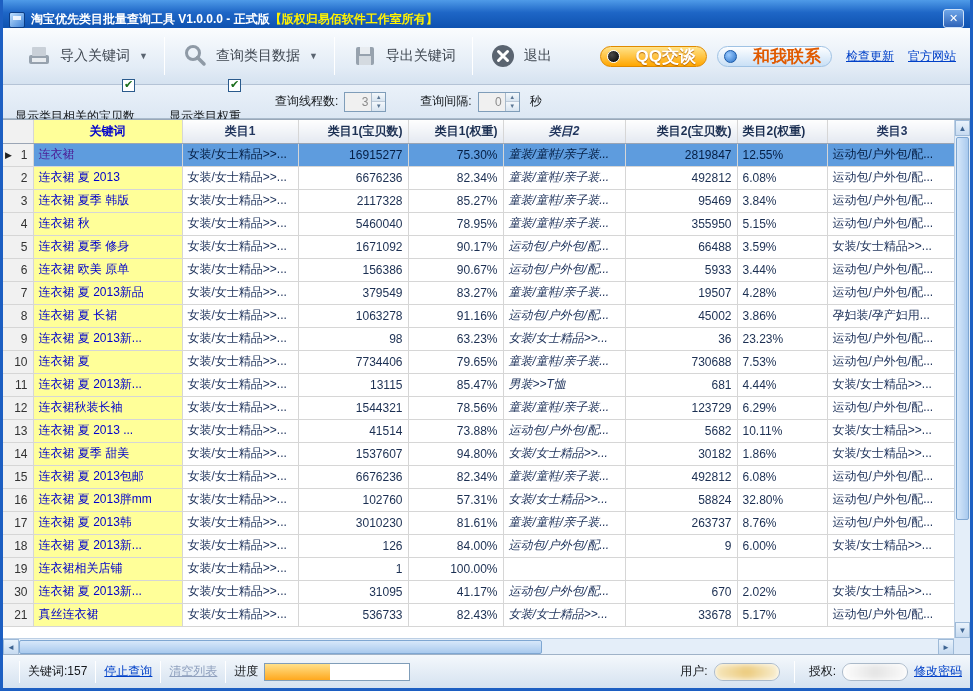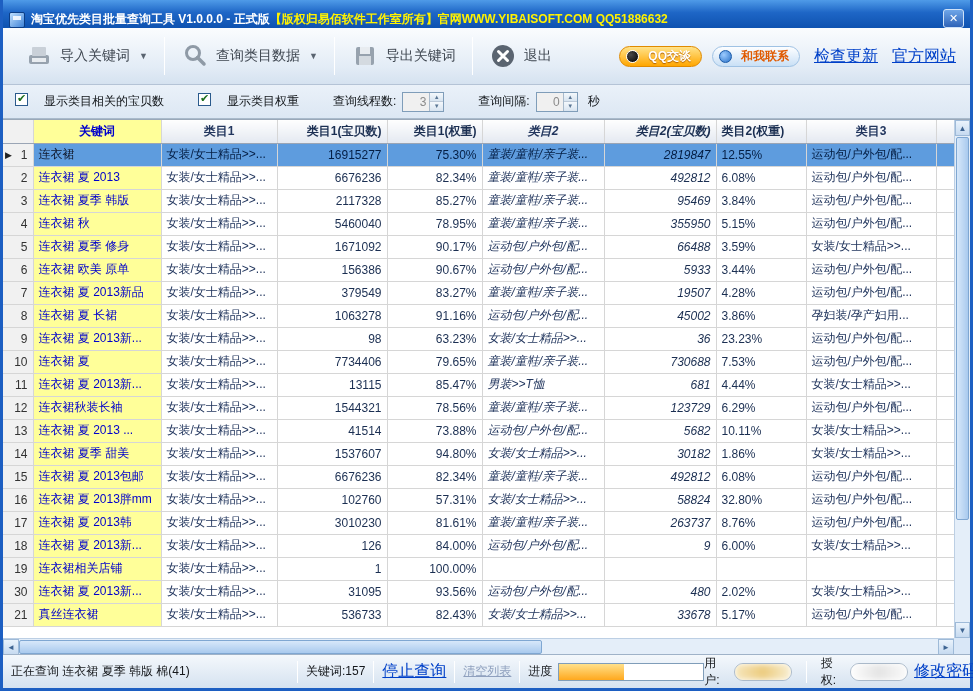--- a/index.html
+++ b/index.html
@@ -14,58 +14,58 @@
   .titlebar .spacer { flex:1; }
   .close-btn { width:21px; height:19px; border-radius:3px; background:linear-gradient(180deg,#6FA6E8,#2E63B8); border:1px solid #CFE2F8; color:#fff; font-size:11px; font-weight:bold; display:flex; align-items:center; justify-content:center; cursor:pointer; }
 
   
   .toolbar { height:57px; flex:0 0 57px; background:linear-gradient(180deg,#FAFCFE 0%,#E3ECF6 70%,#D5E2F0 100%); border-bottom:1px solid #B4C3D6; display:flex; align-items:center; padding:0 10px; }
   .tb-btn { display:flex; align-items:center; gap:7px; padding:8px 12px; color:#3E4650; font-size:14px; cursor:pointer; white-space:nowrap; }
   .tb-sep { width:1px; height:38px; background:#C2CFDE; border-right:1px solid #FFFFFF; margin:0 4px; }
   .dd-arrow { font-size:9px; color:#5A6470; margin-left:2px; }
   .tb-icon { width:28px; height:28px; flex:0 0 28px; }
   .badge-group { margin-left:auto; display:flex; align-items:center; gap:10px; }
-  .badge { height:21px; border-radius:11px; display:flex; align-items:center; gap:9px; padding:0 10px 0 6px; font-size:12px; font-weight:bold; cursor:pointer; white-space:nowrap; }
+  .badge { height:21px; border-radius:11px; display:flex; align-items:center; gap:16px; padding:0 10px 0 6px; font-size:17px; font-weight:bold; cursor:pointer; white-space:nowrap; }
   .badge-qq { background:linear-gradient(180deg,#FFE38A,#FFA600); border:1px solid #E08A00; color:#FFFFFF; text-shadow:0 1px 1px #B36200; }
   .badge-qq .penguin { width:13px; height:13px; border-radius:50%; background:radial-gradient(circle at 35% 35%,#4A4A4A,#000); border:1px solid #FFF; }
   .badge-contact { background:linear-gradient(180deg,#FDFEFF,#C9E0F6); border:1px solid #9FC2E4; color:#E05A00; }
   .badge-contact .bubble { width:13px; height:13px; border-radius:50%; background:radial-gradient(circle at 35% 35%,#9CCBFF,#2A72C8); border:1px solid #1A5AA8; }
   .tb-links { display:flex; align-items:center; gap:14px; margin-left:14px; margin-right:4px; }
-  .link { color:#0040C8; text-decoration:underline; font-size:16px; cursor:pointer; white-space:nowrap; }
+  .link { color:#0040C8; text-decoration:underline; font-size:12px; cursor:pointer; white-space:nowrap; }
 
   
   .options { height:34px; flex:0 0 34px; background:linear-gradient(180deg,#EAF1F9,#DCE7F3); border-bottom:1px solid #A9BACB; display:flex; align-items:center; padding:0 12px; font-size:12px; color:#101418; }
-  .chk { display:flex; align-items:flex-start; gap:16px; margin-right:34px; cursor:pointer; }
+  .chk { display:flex; align-items:flex-end; gap:16px; margin-right:34px; cursor:pointer;flex-direction:column; }
   .chk-box { width:13px; height:13px; background:#FFF; border:1px solid #2A5A8C; position:relative; flex:0 0 13px; }
   .chk-box.checked::after { content:"✔"; position:absolute; left:1px; top:-2px; font-size:11px; color:#1C6E1C; }
   .opt-label { margin-right:6px; }
   .spin { display:inline-flex; width:42px; height:20px; border:1px solid #7F9DB9; background:#F0F0F0; margin-right:34px; }
   .spin-val { flex:1; text-align:right; padding:2px 3px 0 0; color:#8A8A8A; font-size:12px; }
   .spin-btns { width:14px; display:flex; flex-direction:column; border-left:1px solid #A9BACB; }
   .spin-btns span { flex:1; font-size:6px; line-height:8px; text-align:center; color:#5A7694; background:linear-gradient(180deg,#F4F8FC,#D8E4F0); cursor:pointer; }
   .spin-btns .up { border-bottom:1px solid #BCC9D8; }
 
   
   .grid-wrap { position:relative; flex:1; background:#FFFFFF; overflow:hidden; border-top:1px solid #9AA8B8; }
   .table-clip { position:absolute; left:0; top:0; right:16px; bottom:16px; overflow:hidden; background:#FFF; }
   table { border-collapse:collapse; table-layout:fixed; width:993px; font-size:12px; }
   th,td { height:23px; padding:0 5px; white-space:nowrap; overflow:hidden; border-right:1px solid #D6D6D6; border-bottom:1px solid #D6D6D6; }
   thead th { background:linear-gradient(180deg,#FEFEFE,#E4E9F1); border-bottom:1px solid #9AA5B5; color:#1A3A6B; font-weight:bold; text-align:center; }
   .col0 { width:30px; text-align:right; background:#F1F1F1; color:#333; position:relative; }
-  .col1 { width:128px; background:#FFFF99; color:#0000CC; }
+  .col1 { width:149px; background:#FFFF99; color:#0000CC; }
   .col2 { width:116px; color:#22365E; }
   .col3 { width:110px; text-align:right; color:#1B2F52;margin-left:34px; }
   .col4 { width:95px;  text-align:right; color:#1B2F52;padding-left:25px; }
   .col5 { width:122px; color:#22365E;font-style:italic; }
-  .col6 { width:112px; text-align:right; color:#1B2F52;font-style:italic; }
+  .col6 { width:112px; text-align:right; color:#1B2F52; }
   .col7 { width:90px;  text-align:left; color:#1B2F52; }
   .col8 { width:130px; color:#22365E; }
   .col9 { width:60px; }
   tr.sel td:not(.col0) { background:#5E9CDE; color:#041E44; }
-  tr.sel td.col1 { background:#5E9CDE; color:#0f172a; }
+  tr.sel td.col1 { background:#5E9CDE; color:#4c1d95; }
   .rowmark { position:absolute; left:2px; top:50%; transform:translateY(-50%); font-size:9px; color:#222; }
 
   
   .vscroll { position:absolute; right:0; top:0; bottom:16px; width:16px; background:#E4EEF9; border-left:1px solid #BCCFE4; }
   .hscroll { position:absolute; left:0; right:16px; bottom:0; height:16px; background:#E4EEF9; border-top:1px solid #BCCFE4; display:flex; }
   .sb-btn { width:16px; height:16px; flex:0 0 16px; background:linear-gradient(180deg,#EAF3FC,#C6DAF0); border:1px solid #9EBAD8; font-size:8px; color:#3E6492; display:flex; align-items:center; justify-content:center; cursor:pointer; }
   .vscroll .sb-btn { width:100%; }
   .vthumb { position:absolute; left:1px; right:1px; top:17px; height:74%; background:linear-gradient(90deg,#D7E8FA,#A9CAEE); border:1px solid #7FA7D2; border-radius:2px; cursor:grab; }
   .hthumb { margin:0; width:55%; height:14px; align-self:center; background:linear-gradient(180deg,#D7E8FA,#A9CAEE); border:1px solid #7FA7D2; border-radius:2px; cursor:grab; }
   .hspace { flex:1; }
@@ -88,21 +88,20 @@
 </style>
 </head>
 <body>
 
 <div class="window">
 
   <div class="titlebar">
     <span class="app-icon"></span>
     <span>淘宝优先类目批量查询工具 V1.0.0.0 - 正式版 </span>
     <span class="title-yellow">【版权归易佰软件工作室所有】</span>
-    <span class="title-yellow"> 官网WWW.YIBAISOFT.COM QQ51886632</span>
     <span class="spacer"></span>
     <span class="close-btn">✕</span>
   </div>
 
   <div class="toolbar">
     <div class="tb-btn">
       <svg class="tb-icon" viewBox="0 0 28 28">
           <rect x="4" y="13" width="20" height="9" rx="2" fill="#97A2AE"></rect>
           <rect x="7" y="5" width="14" height="9" rx="1" fill="#C9D0D8"></rect>
           <rect x="7" y="16" width="14" height="4" fill="#E8ECF0"></rect>
@@ -425,23 +424,23 @@
               <td class="col6"></td>
               <td class="col7"></td>
               <td class="col8"></td>
               <td class="col9"></td>
             </tr>
             <tr>
               <td class="col0">30</td>
               <td class="col1">连衣裙 夏 2013新...</td>
               <td class="col2">女装/女士精品&gt;&gt;...</td>
               <td class="col3">31095</td>
-              <td class="col4">93.56%</td>
+              <td class="col4">41.17%</td>
               <td class="col5">运动包/户外包/配...</td>
-              <td class="col6">480</td>
+              <td class="col6">670</td>
               <td class="col7">2.02%</td>
               <td class="col8">女装/女士精品&gt;&gt;...</td>
               <td class="col9"></td>
             </tr>
             <tr>
               <td class="col0">21</td>
               <td class="col1">真丝连衣裙</td>
               <td class="col2">女装/女士精品&gt;&gt;...</td>
               <td class="col3">536733</td>
               <td class="col4">82.43%</td>
@@ -462,21 +461,20 @@
     <div class="hscroll">
       <div class="sb-btn">◄</div>
       <div class="hthumb"></div>
       <div class="hspace"></div>
       <div class="sb-btn">►</div>
     </div>
     <div class="sb-corner"></div>
   </div>
 
   <div class="statusbar">
-    <span class="st-status">正在查询 连衣裙 夏季 韩版 棉(41)</span>
     <span class="st-sep"></span>
     <span class="st-kw">关键词:157</span>
     <span class="st-sep"></span>
     <span class="link">停止查询</span>
     <span class="st-sep"></span>
     <span class="link-muted">清空列表</span>
     <span class="st-sep"></span>
     <span class="progress-wrap">
       <span>进度</span>
       <span class="progress">

